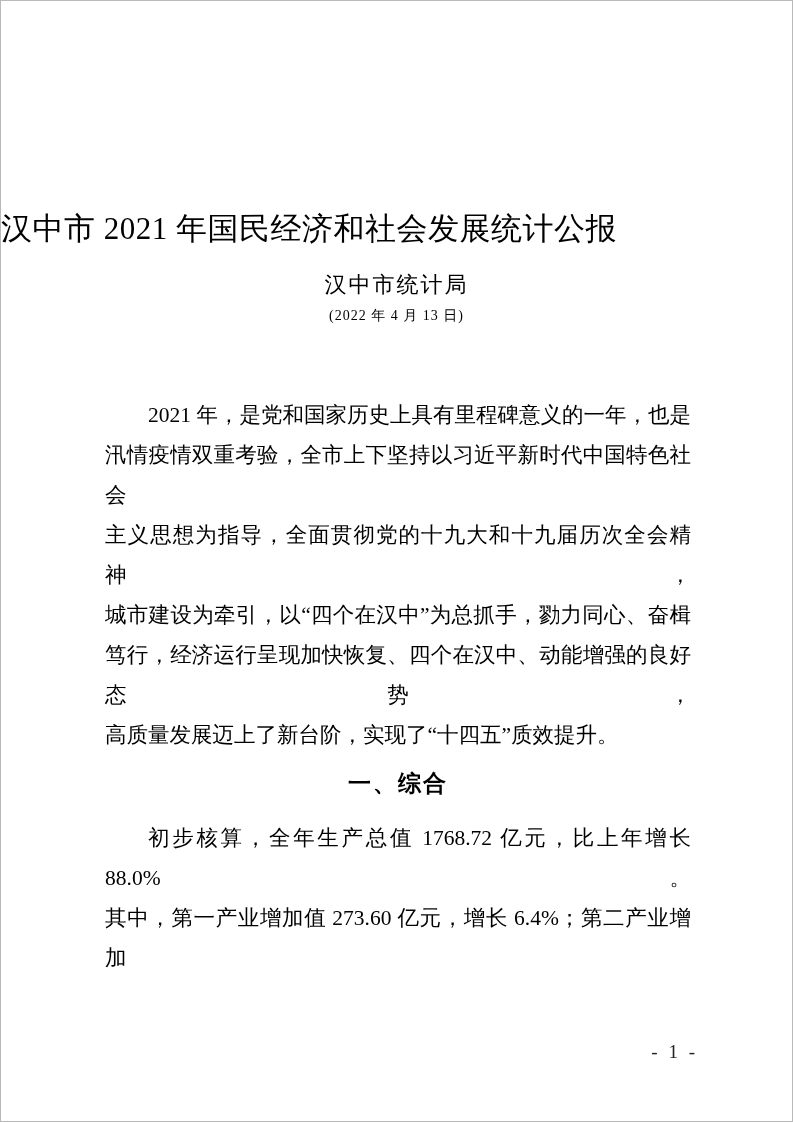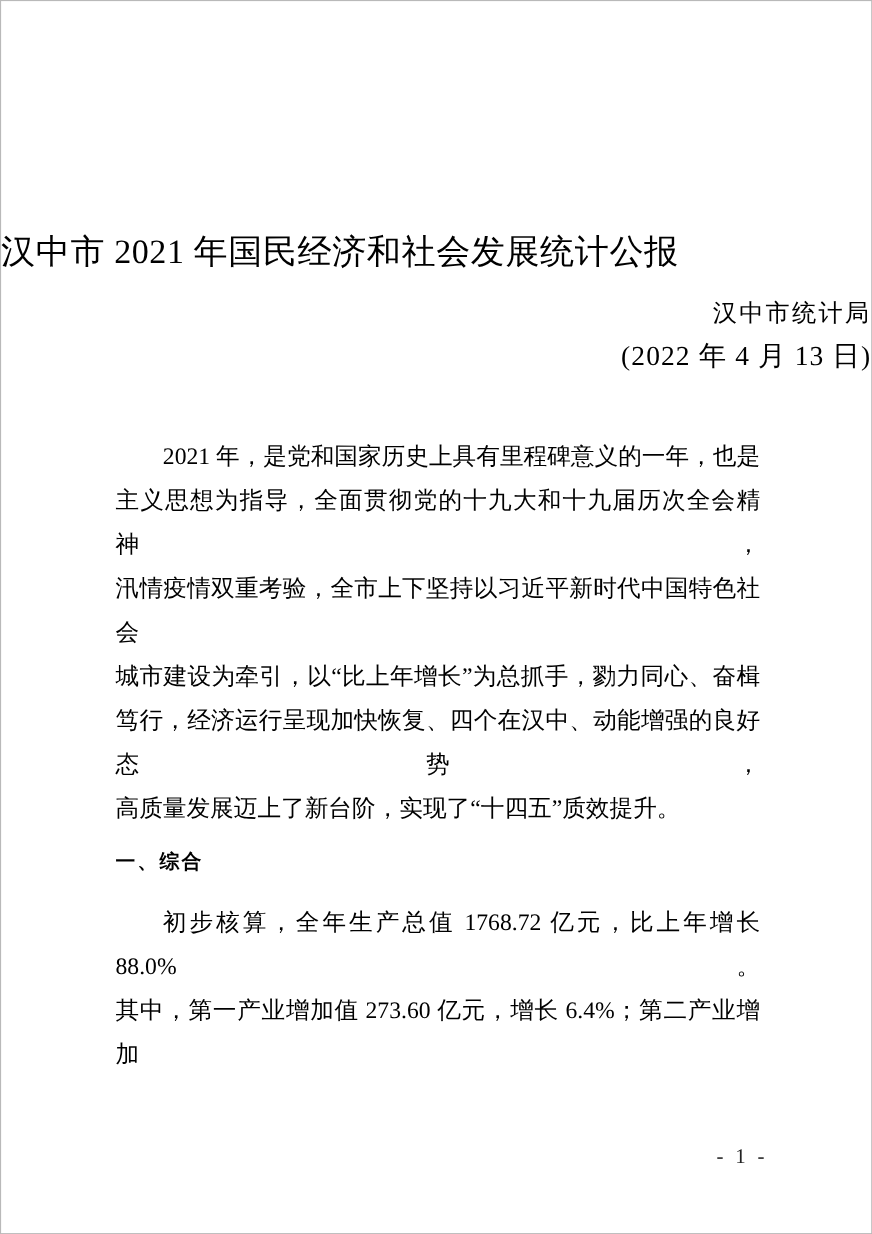--- a/index.html
+++ b/index.html
@@ -24,31 +24,31 @@
     font-weight: 400;
     letter-spacing: 0.5px;
     font-family: "Liberation Serif", "DejaVu Serif", serif;
     margin-top: 40px;
   }
   .agency {
     position: absolute;
     top: 269px;
     left: 0;
     width: 100%;
-    text-align: right;
+    text-align: center;
     font-size: 22px;
     letter-spacing: 2px;
   }
   .pub-date {
     position: absolute;
     top: 306px;
     left: 0;
     width: 100%;
-    text-align: right;
-    font-size: 25px;
+    text-align: center;
+    font-size: 14px;
     letter-spacing: 1px;
   }
   .doc-body {
     position: absolute;
     top: 394px;
     left: 104px;
     width: 586px;
     font-size: 21.5px;
     line-height: 40px;
   }
@@ -56,22 +56,23 @@
     text-align: justify;
     text-align-last: justify;
   }
   .para .tline.last {
     text-align-last: left;
   }
   .para .tline:first-child {
     text-indent: 2em;
   }
   .section-heading {
+    text-align: center;
     font-family: "Liberation Sans", "DejaVu Sans", sans-serif;
-    font-size: 18px;
+    font-size: 23px;
     font-weight: 700;
     line-height: 44px;
     margin-top: 6px;
     margin-bottom: 13px;
     letter-spacing: 2px;
   }
   .page-number {
     position: absolute;
     top: 1040px;
     right: 94px;
@@ -88,23 +89,23 @@
   <h1 class="doc-title">汉中市 2021 年国民经济和社会发展统计公报</h1>
 
   <div class="agency">汉中市统计局</div>
 
   <div class="pub-date">(2022 年 4 月 13 日)</div>
 
   <div class="doc-body">
 
     <div class="para">
         <div class="tline">2021 年，是党和国家历史上具有里程碑意义的一年，也是</div>
+        <div class="tline">汛情疫情双重考验，全市上下坚持以习近平新时代中国特色社会</div>
         <div class="tline">主义思想为指导，全面贯彻党的十九大和十九届历次全会精神，</div>
-        <div class="tline">汛情疫情双重考验，全市上下坚持以习近平新时代中国特色社会</div>
-        <div class="tline">城市建设为牵引，以“比上年增长”为总抓手，勠力同心、奋楫</div>
+        <div class="tline">城市建设为牵引，以“四个在汉中”为总抓手，勠力同心、奋楫</div>
         <div class="tline">笃行，经济运行呈现加快恢复、四个在汉中、动能增强的良好态势，</div>
         <div class="tline last">高质量发展迈上了新台阶，实现了“十四五”质效提升。</div>
       </div>
 
     <h2 class="section-heading">一、综合</h2>
 
     <div class="para">
         <div class="tline">初步核算，全年生产总值 1768.72 亿元，比上年增长 88.0%。</div>
         <div class="tline">其中，第一产业增加值 273.60 亿元，增长 6.4%；第二产业增加</div>
       </div>

